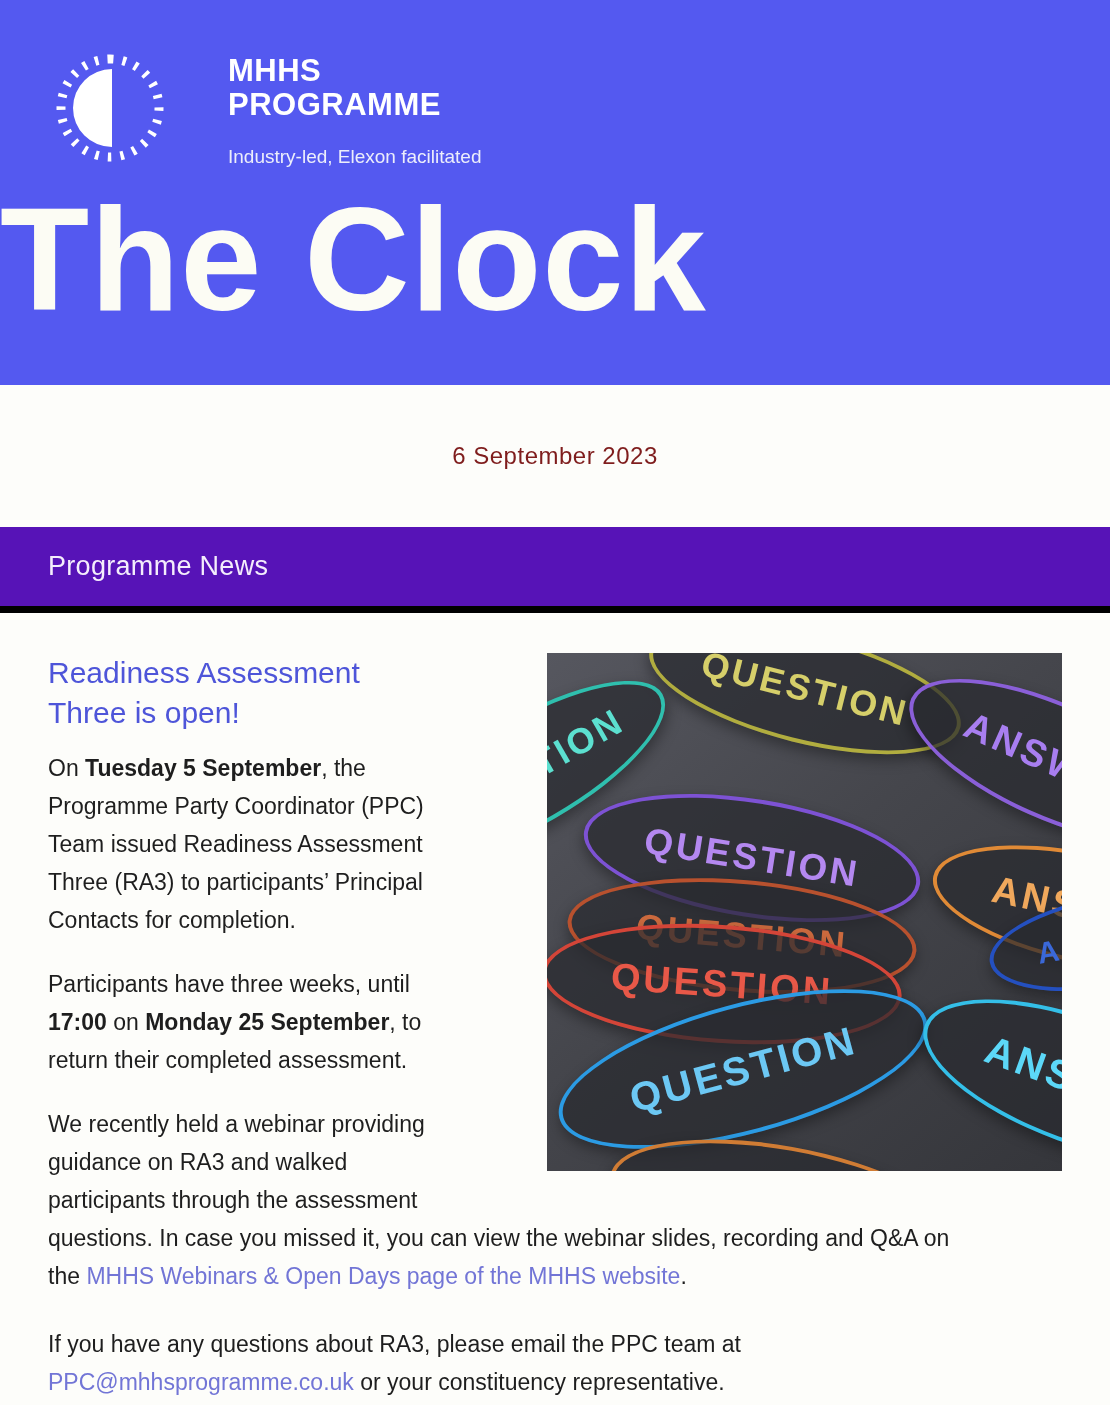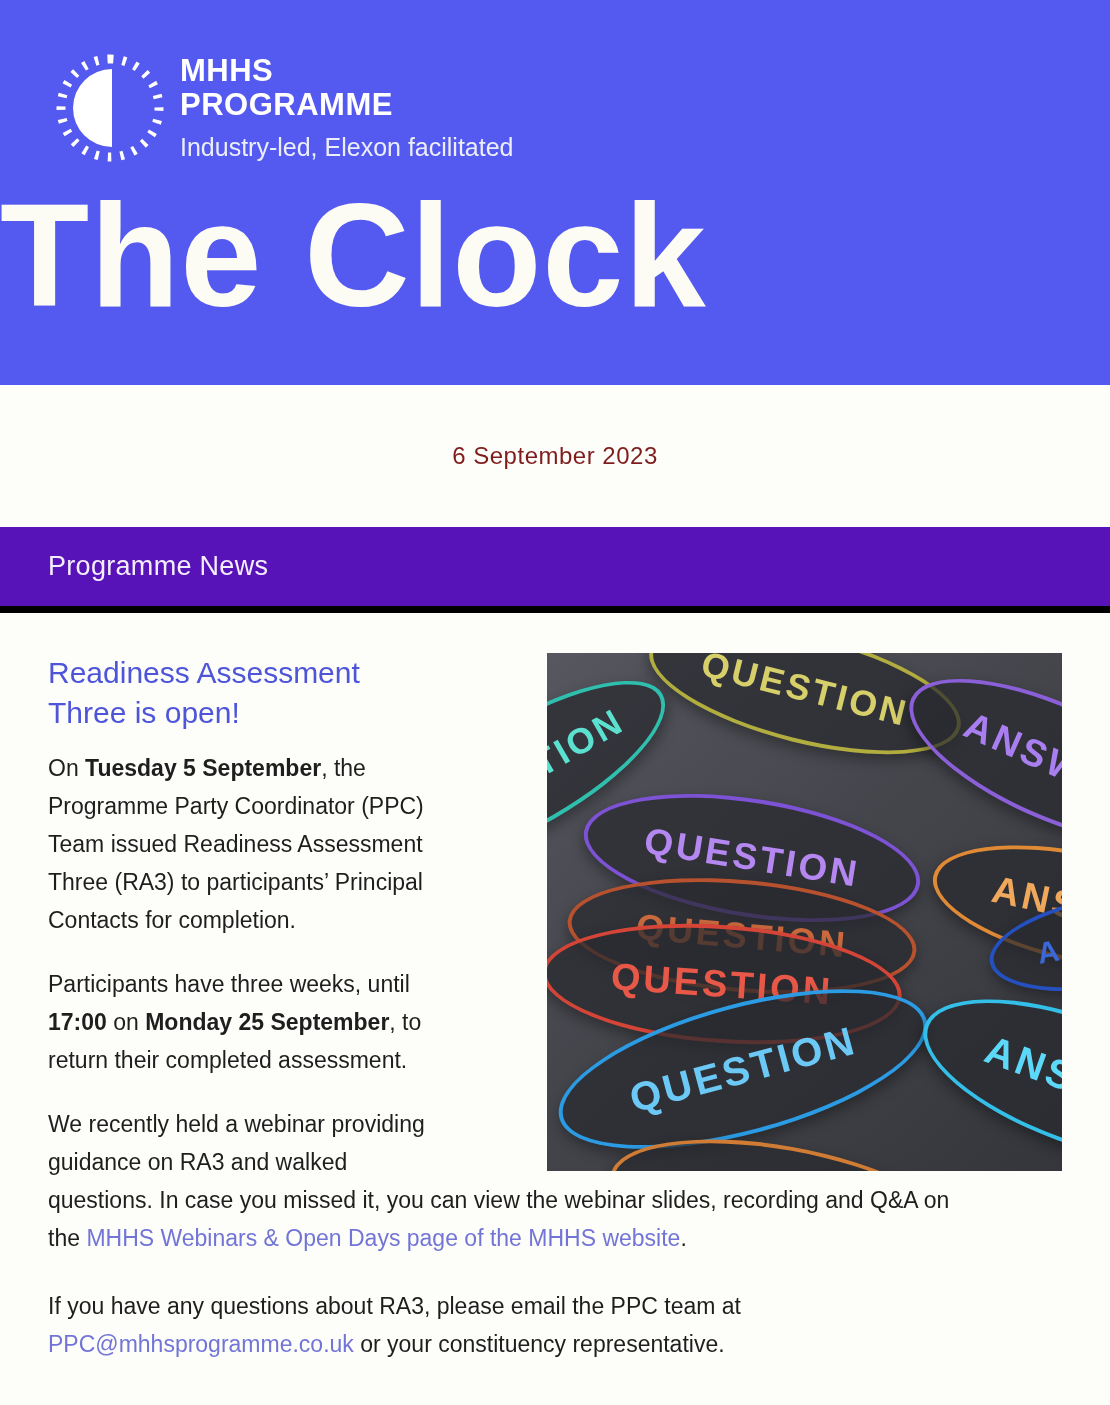--- a/index.html
+++ b/index.html
@@ -13,28 +13,29 @@
 
   
   .hero{
     background:#5459f0;
     height:385px;
     overflow:hidden;
   }
   .logo-row{
     display:flex;align-items:flex-start;
     padding:52px 0 0 54px;
+    gap:48px;
   }
   .logo-icon{width:112px;height:112px;flex:none;}
   .logo-text{margin-left:14px;padding-top:2px;color:#ffffff;}
   .logo-line{
     font-size:31px;font-weight:bold;line-height:34px;letter-spacing:.5px;
   }
   .logo-tagline{
-    font-size:25px;line-height:22px;margin-top:14px;color:#eceefb;font-weight:normal;
+    font-size:19px;line-height:22px;margin-top:24px;color:#eceefb;font-weight:normal;
   }
   .hero-title{
     text-align:left;
     color:#fcfcf4;
     font-weight:bold;
     font-size:146px;
     line-height:160px;
     margin-top:12px;
     letter-spacing:1px;
   }
@@ -115,21 +116,21 @@
   <div class="section-bar">
     <span class="section-bar-label">Programme News</span>
   </div>
 
   <div class="article">
     <div class="article-top">
       <div class="col-left">
         <h2 class="article-heading"><span>Readiness Assessment</span><br><span>Three is open!</span></h2>
         <p class="para"><span>On </span><span class="b">Tuesday 5 September</span><span>, the</span><br><span>Programme Party Coordinator (PPC)</span><br><span>Team issued Readiness Assessment</span><br><span>Three (RA3) to participants’ Principal</span><br><span>Contacts for completion.</span></p>
         <p class="para"><span>Participants have three weeks, until</span><br><span class="b">17:00</span><span> on </span><span class="b">Monday 25 September</span><span>, to</span><br><span>return their completed assessment.</span></p>
-        <p class="para" style="margin-bottom:0"><span>We recently held a webinar providing</span><br><span>guidance on RA3 and walked</span><br></p>
+        <p class="para" style="margin-bottom:0"><span>We recently held a webinar providing</span><br><span>guidance on RA3 and walked</span><br><span>participants through the assessment</span></p>
       </div>
       <div class="photo">
           <div class="bubble" style="left: 258px; top: 36px; width: 312px; height: 100px; border-color: rgb(177, 173, 63); color: rgb(214, 207, 106); font-size: 36px; transform: translate(-50%, -50%) rotate(14deg);">QUESTION</div>
           <div class="bubble" style="left: -18px; top: 118px; width: 300px; height: 100px; border-color: rgb(47, 191, 174); color: rgb(92, 224, 208); font-size: 36px; transform: translate(-50%, -50%) rotate(-30deg);">QUESTION</div>
           <div class="bubble" style="left: 505px; top: 108px; width: 300px; height: 108px; border-color: rgb(138, 95, 216); color: rgb(168, 126, 240); font-size: 38px; transform: translate(-50%, -50%) rotate(24deg);">ANSWER</div>
           <div class="bubble" style="left: 205px; top: 205px; width: 332px; height: 110px; border-color: rgb(125, 82, 212); color: rgb(180, 136, 240); font-size: 37px; transform: translate(-50%, -50%) rotate(9deg);">QUESTION</div>
           <div class="bubble" style="left: 537px; top: 255px; width: 300px; height: 102px; border-color: rgb(224, 138, 54); color: rgb(240, 168, 92); font-size: 38px; transform: translate(-50%, -50%) rotate(12deg);">ANSWER</div>
           <div class="bubble" style="left: 565px; top: 288px; width: 240px; height: 84px; border-color: rgb(36, 80, 192); color: rgb(58, 104, 216); font-size: 30px; transform: translate(-50%, -50%) rotate(-10deg);">ANSWER</div>
           <div class="bubble" style="left: 195px; top: 283px; width: 342px; height: 104px; border-color: rgb(184, 81, 46); color: rgb(204, 106, 62); font-size: 36px; transform: translate(-50%, -50%) rotate(5deg);">QUESTION</div>
           <div class="bubble" style="left: 175px; top: 331px; width: 352px; height: 110px; border-color: rgb(212, 69, 56); color: rgb(232, 88, 72); font-size: 38px; transform: translate(-50%, -50%) rotate(4deg);">QUESTION</div>

